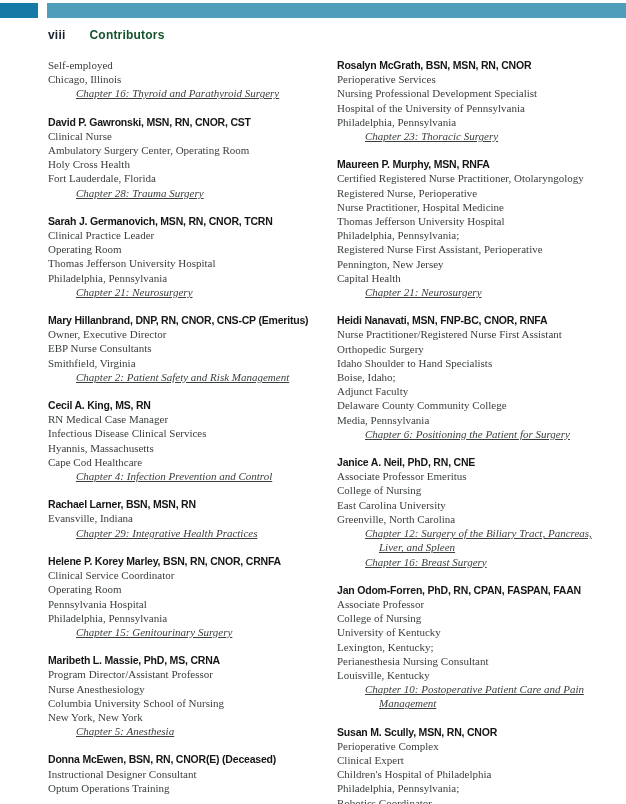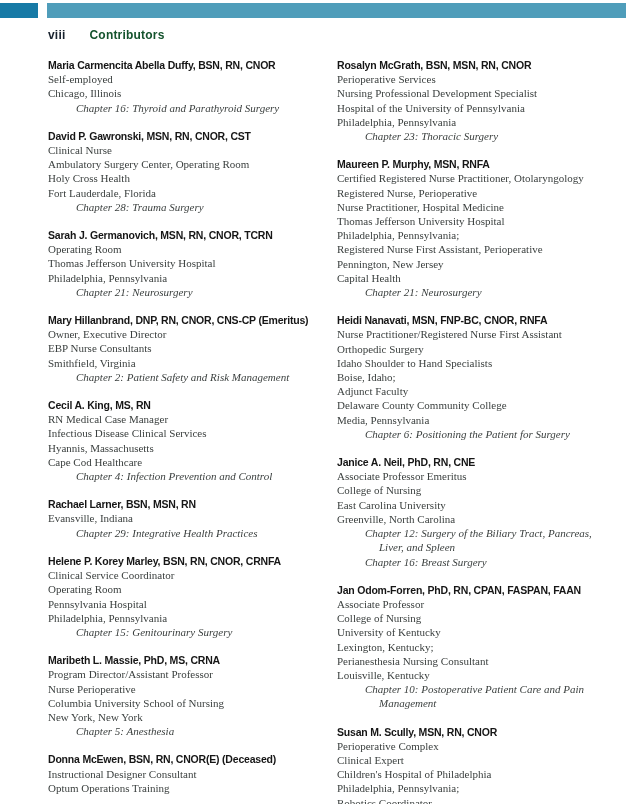--- a/index.html
+++ b/index.html
@@ -50,20 +50,21 @@
     line-height: 14.2px;
     color: #3a3f3e;
   }
   .entry-chapter {
     font-size: 11px;
     line-height: 14.2px;
     font-style: italic;
     color: #3a3f3e;
     padding-left: 42px;
     text-indent: -14px;
+    text-decoration: underline;
   }
 </style>
 </head>
 <body>
 
 <div class="page">
 
   <div class="topbar">
     <div class="block-dark" style="background: rgb(23, 122, 166);"></div>
     <div class="block-gap"></div>
@@ -71,35 +72,35 @@
   </div>
 
   <div class="runhead">
     <span class="folio">viii</span>
     <span class="runhead-title" style="color: #14532d;">Contributors</span>
   </div>
 
   <div class="columns">
     <div class="col">
         <div class="entry">
-          <div class="entry-name">Maria Carmencita Abella Duffy, BSN, RN, CNOR</div>
           <div class="entry-line">Self-employed</div>
           <div class="entry-line">Chicago, Illinois</div>
           <div class="entry-chapter">Chapter 16: Thyroid and Parathyroid Surgery</div>
         </div>
         <div class="entry">
           <div class="entry-name">David P. Gawronski, MSN, RN, CNOR, CST</div>
           <div class="entry-line">Clinical Nurse</div>
           <div class="entry-line">Ambulatory Surgery Center, Operating Room</div>
           <div class="entry-line">Holy Cross Health</div>
           <div class="entry-line">Fort Lauderdale, Florida</div>
           <div class="entry-chapter">Chapter 28: Trauma Surgery</div>
         </div>
         <div class="entry">
           <div class="entry-name">Sarah J. Germanovich, MSN, RN, CNOR, TCRN</div>
+          <div class="entry-line">Clinical Practice Leader</div>
           <div class="entry-line">Operating Room</div>
           <div class="entry-line">Thomas Jefferson University Hospital</div>
           <div class="entry-line">Philadelphia, Pennsylvania</div>
           <div class="entry-chapter">Chapter 21: Neurosurgery</div>
         </div>
         <div class="entry">
           <div class="entry-name">Mary Hillanbrand, DNP, RN, CNOR, CNS-CP (Emeritus)</div>
           <div class="entry-line">Owner, Executive Director</div>
           <div class="entry-line">EBP Nurse Consultants</div>
           <div class="entry-line">Smithfield, Virginia</div>
@@ -122,21 +123,21 @@
           <div class="entry-name">Helene P. Korey Marley, BSN, RN, CNOR, CRNFA</div>
           <div class="entry-line">Clinical Service Coordinator</div>
           <div class="entry-line">Operating Room</div>
           <div class="entry-line">Pennsylvania Hospital</div>
           <div class="entry-line">Philadelphia, Pennsylvania</div>
           <div class="entry-chapter">Chapter 15: Genitourinary Surgery</div>
         </div>
         <div class="entry">
           <div class="entry-name">Maribeth L. Massie, PhD, MS, CRNA</div>
           <div class="entry-line">Program Director/Assistant Professor</div>
-          <div class="entry-line">Nurse Perioperative</div>
+          <div class="entry-line">Nurse Anesthesiology</div>
           <div class="entry-line">Columbia University School of Nursing</div>
           <div class="entry-line">New York, New York</div>
           <div class="entry-chapter">Chapter 5: Anesthesia</div>
         </div>
         <div class="entry">
           <div class="entry-name">Donna McEwen, BSN, RN, CNOR(E) (Deceased)</div>
           <div class="entry-line">Instructional Designer Consultant</div>
           <div class="entry-line">Optum Operations Training</div>
         </div>
       </div>

